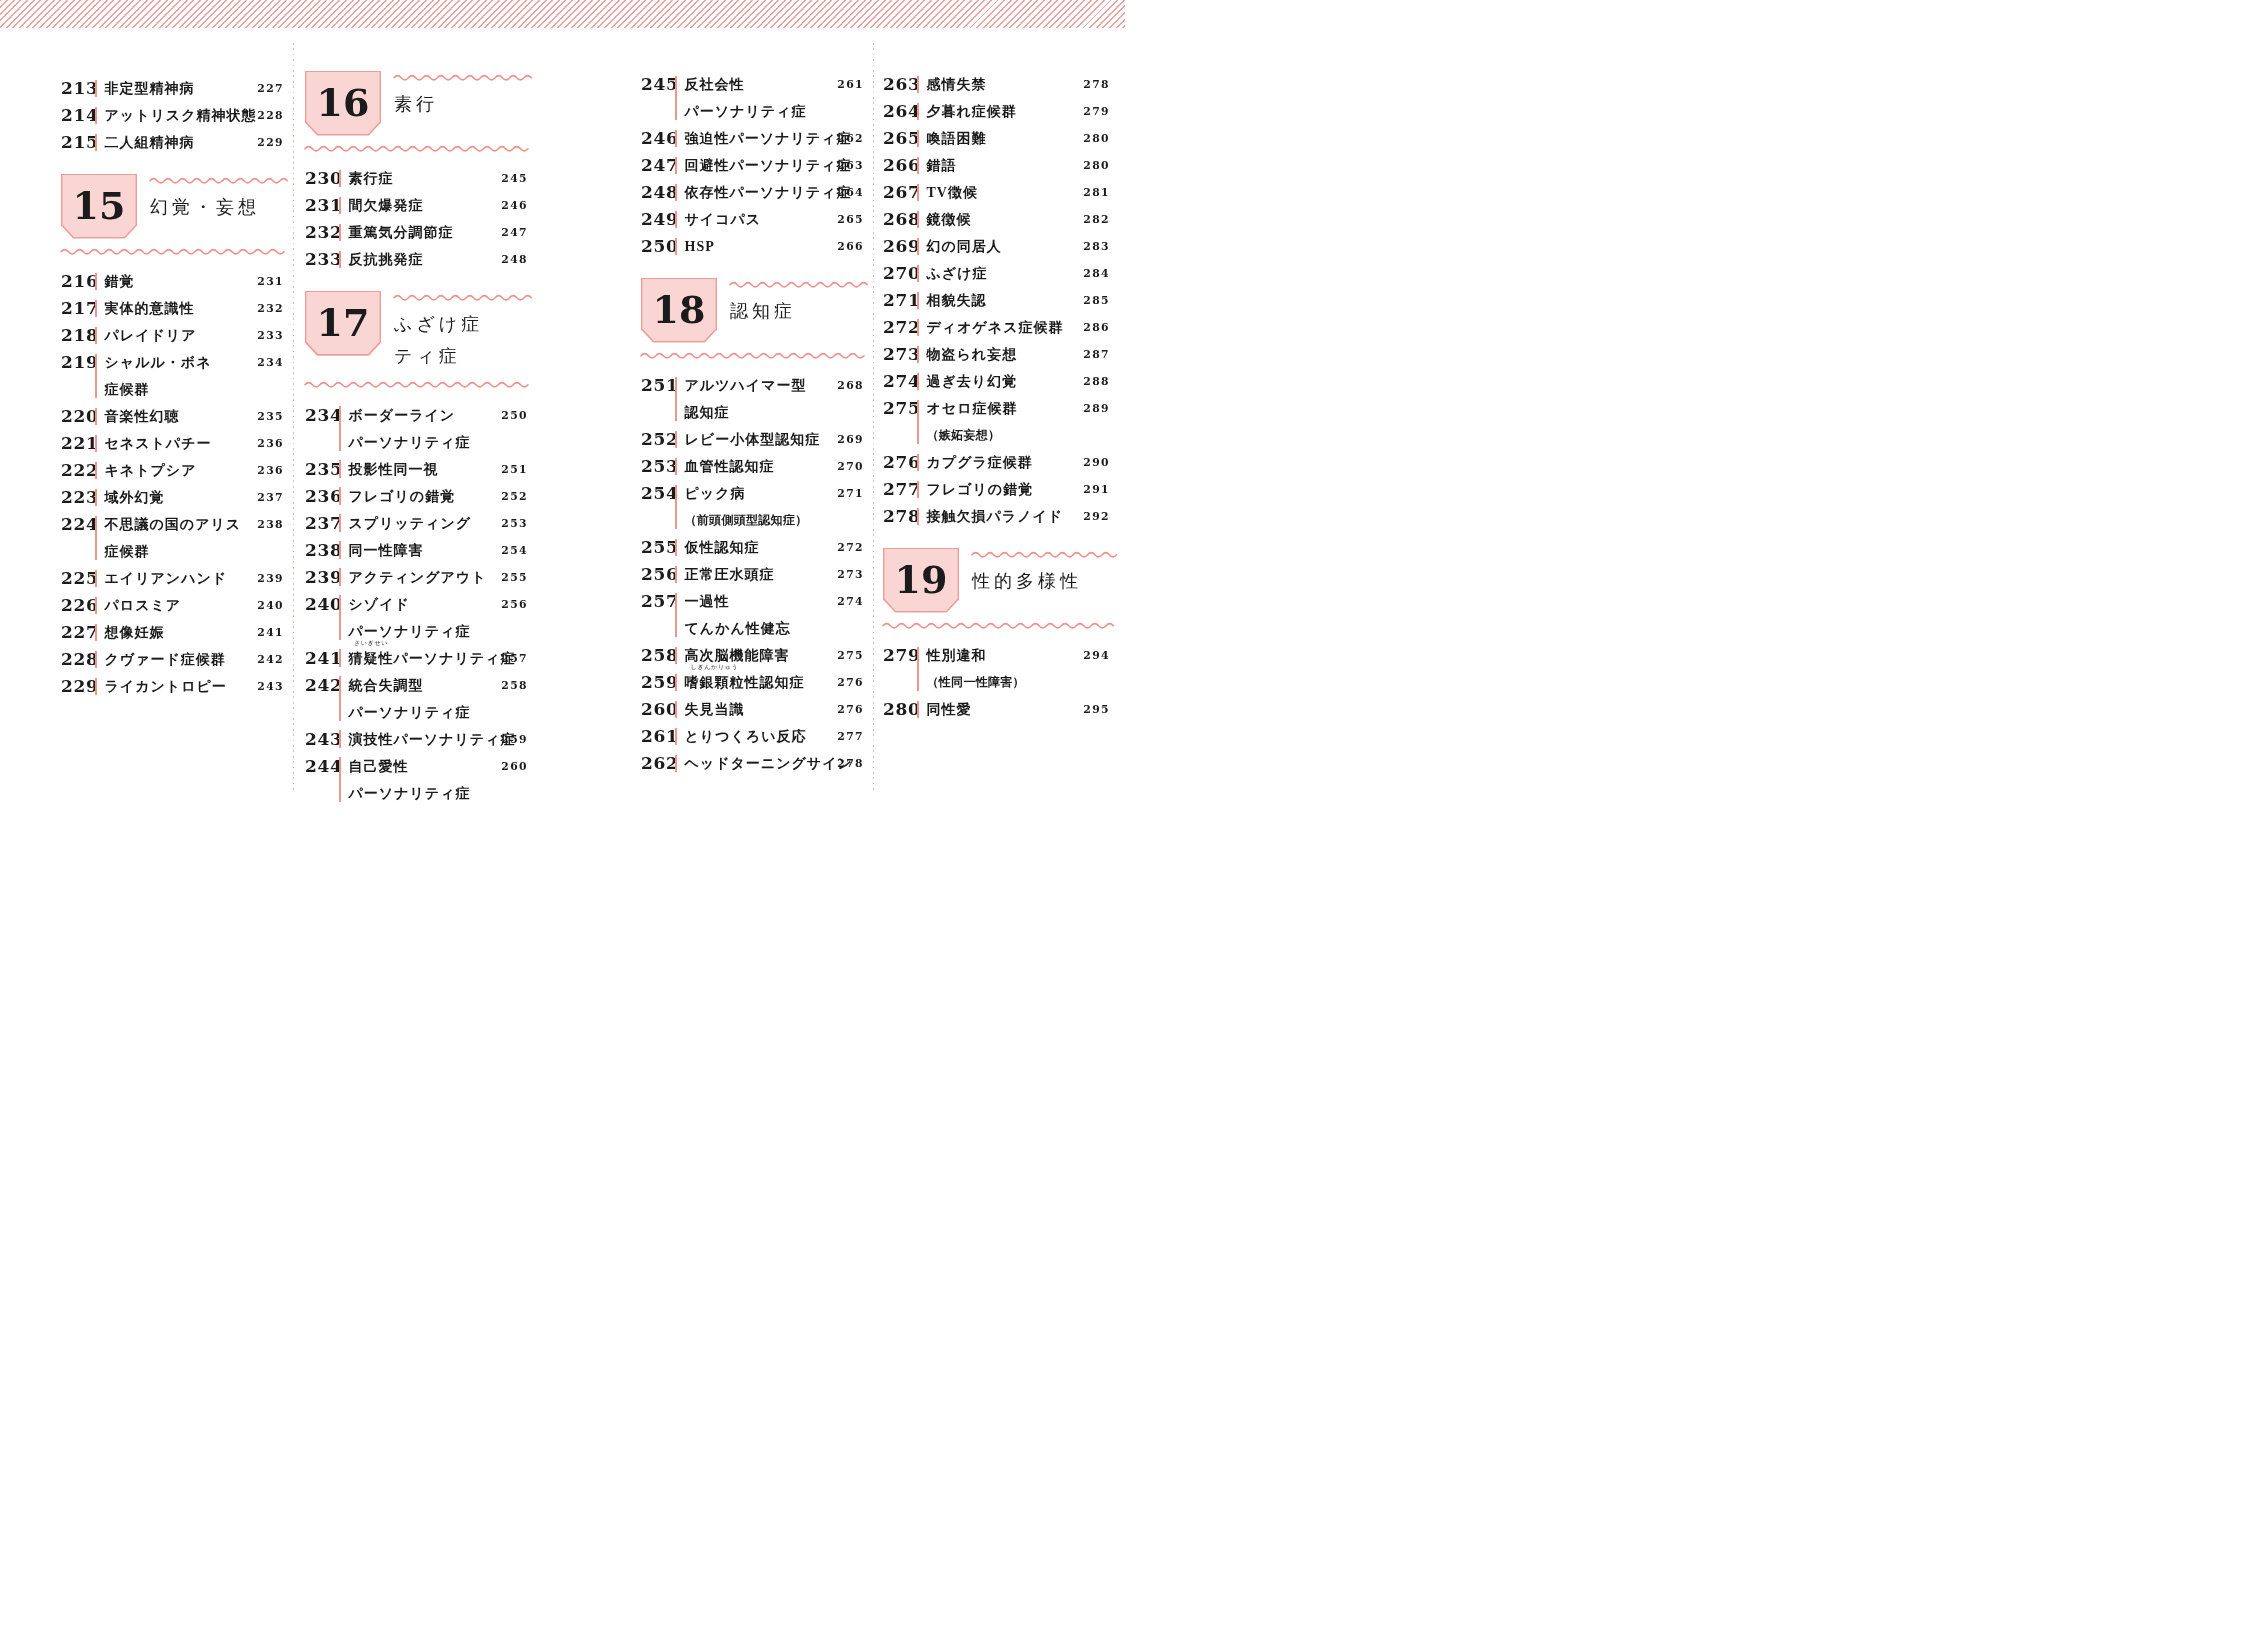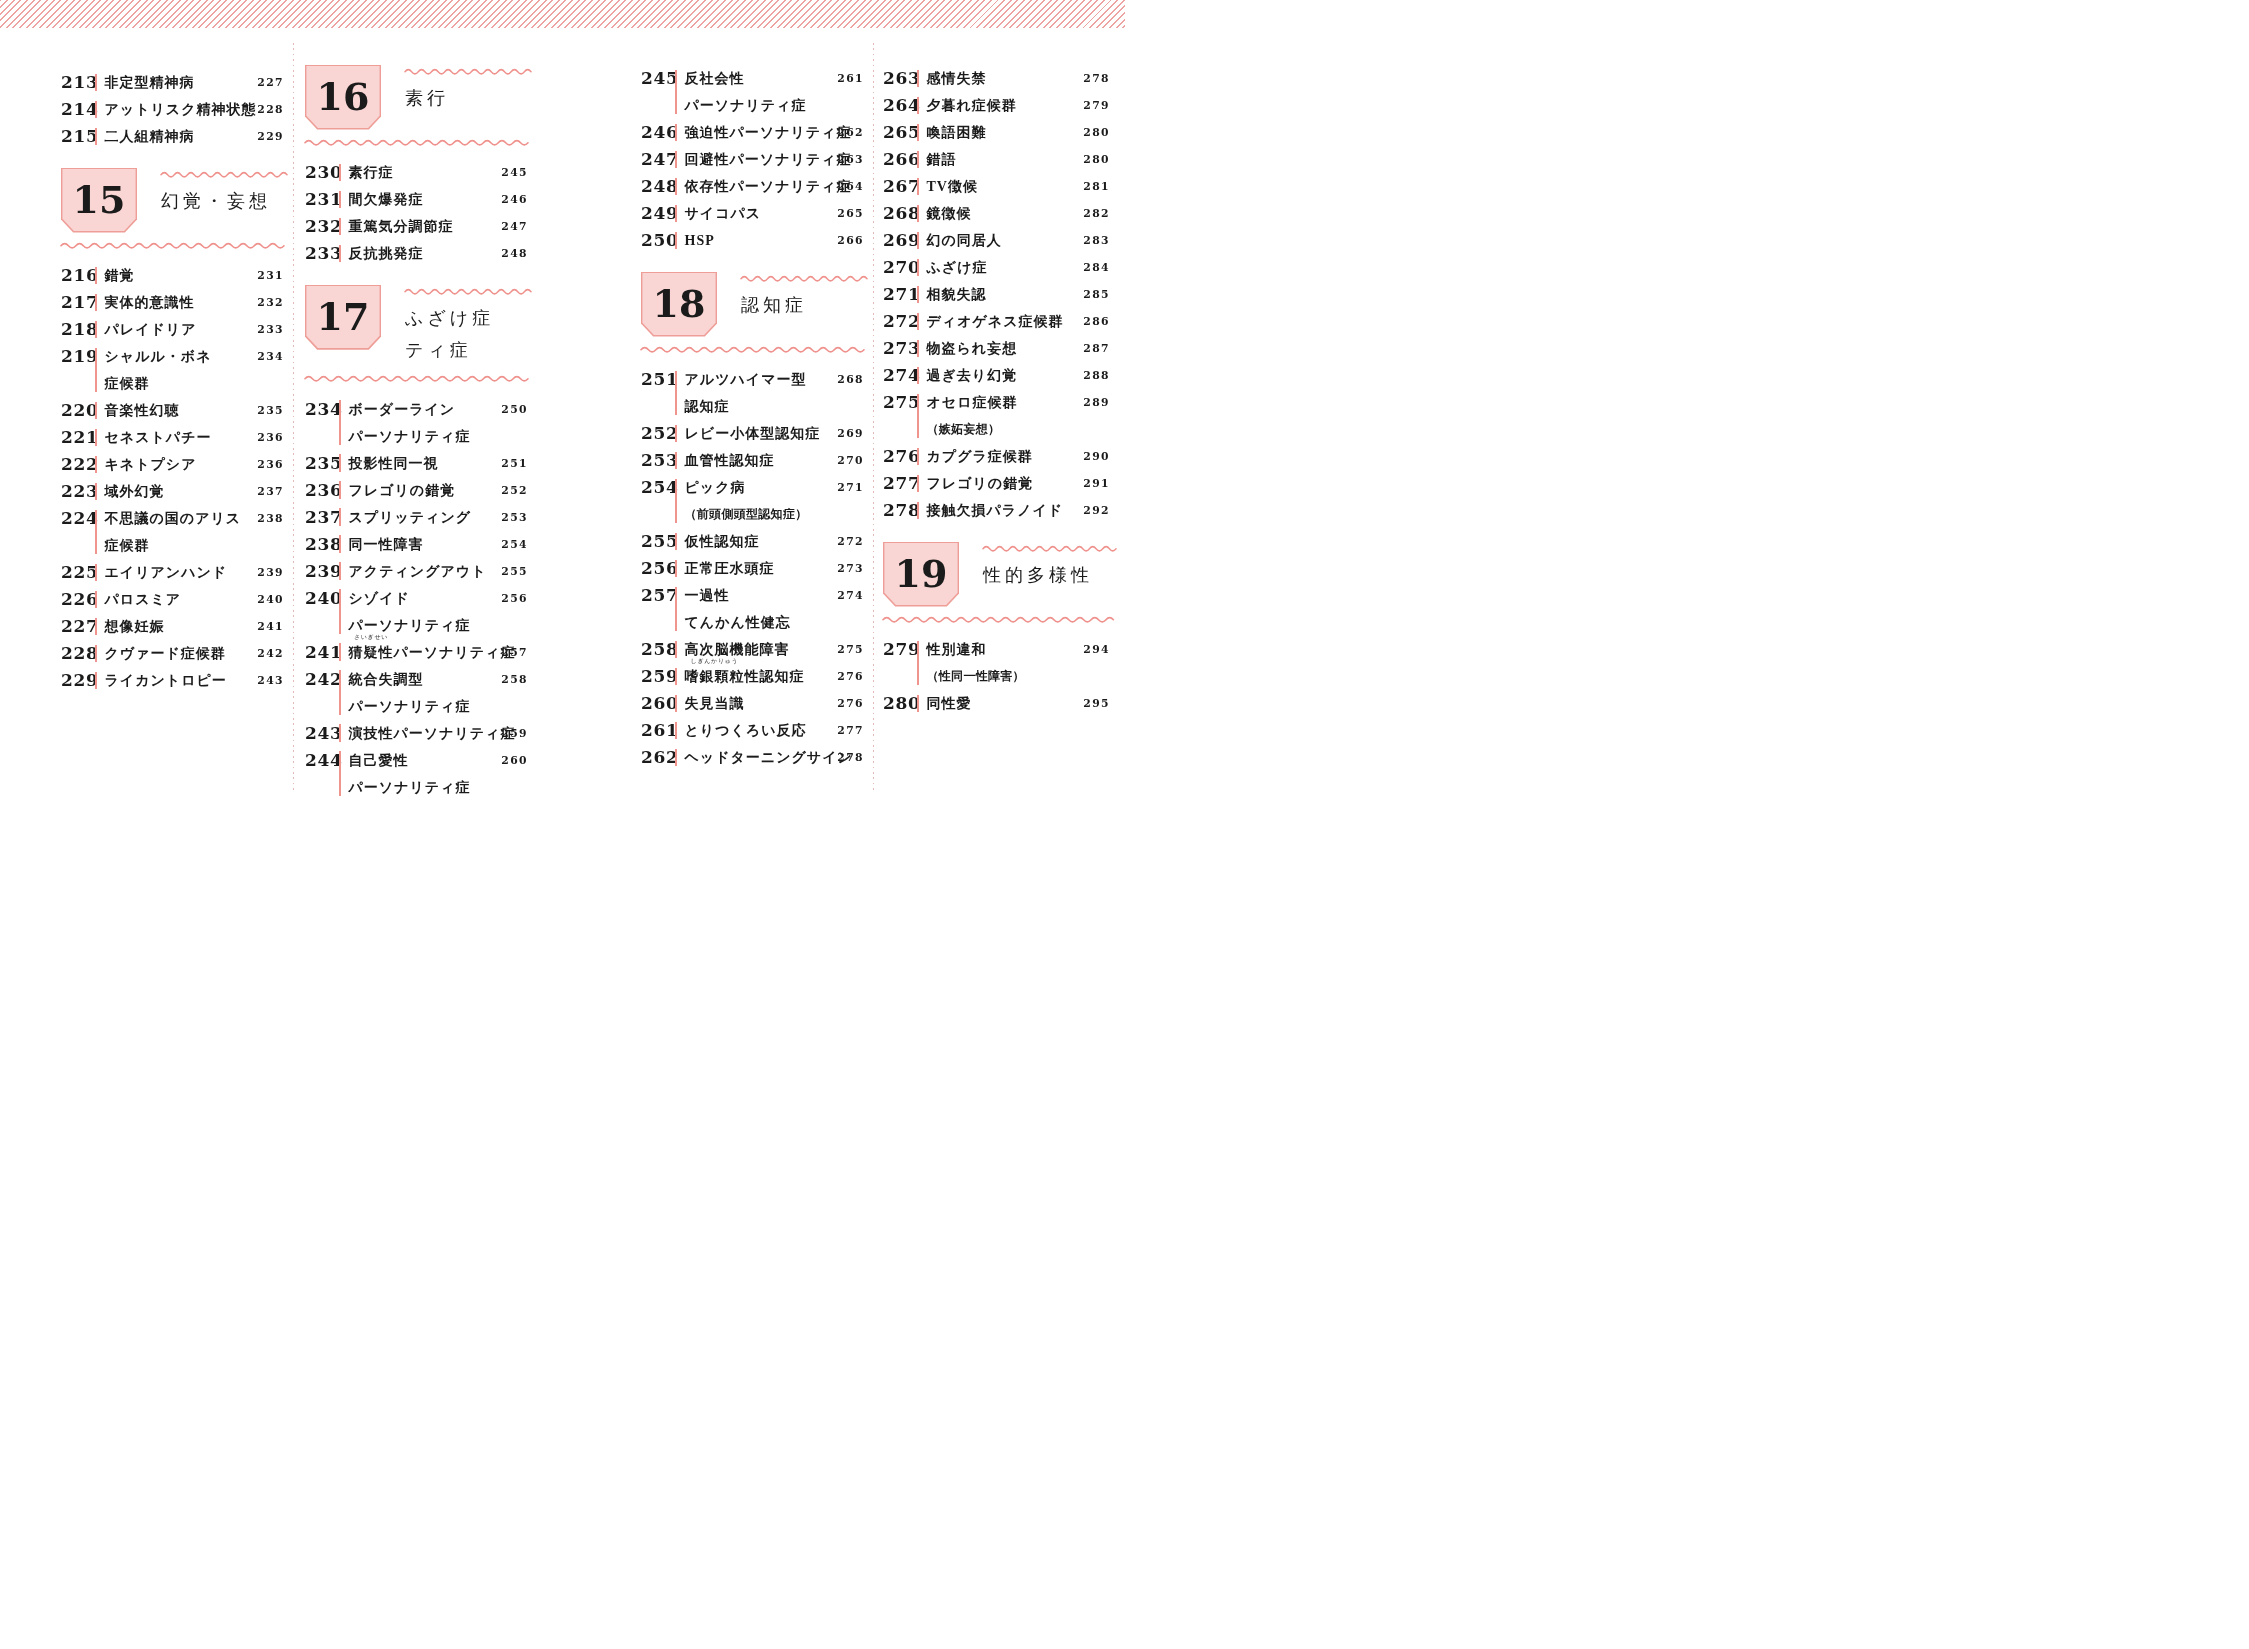--- a/index.html
+++ b/index.html
@@ -16,21 +16,21 @@
     position:absolute;top:0;left:0;right:0;height:28px;
     background:repeating-linear-gradient(135deg,#eda3a1 0 1.4px,rgba(255,255,255,0) 1.4px 4.7px);
   }
   
   .vdots{
     position:absolute;top:43px;height:751px;width:1.4px;
     background:repeating-linear-gradient(to bottom,#e2bab7 0 1.7px,rgba(255,255,255,0) 1.7px 5.4px);
   }
   .vd1{left:293px;} .vd2{left:873px;}
 
-  .col{position:absolute;top:0;}
+  .col{position:absolute;top:6px;}
   .c0{left:61px;  width:223px; padding-top:69px;}
   .c1{left:305px; width:223px; padding-top:47px;}
   .c2{left:641px; width:223px; padding-top:65px;}
   .c3{left:883px;width:227px; padding-top:65px;}
 
   
   .item{
     display:grid;
     grid-template-columns:34px 9.5px auto minmax(23px,1fr);
   }
@@ -57,21 +57,21 @@
   
   .rubywrap{position:relative;display:inline-block;}
   .rt{
     position:absolute;top:-4.7px;left:0;width:100%;
     display:flex;justify-content:space-around;
     font-size:6px;font-weight:400;letter-spacing:0.7px;line-height:1;color:#2c2c2c;
   }
 
   
   .secwrap{margin-top:17.6px;margin-bottom:12px;}
-  .section{display:flex;gap:24px;}
+  .section{display:flex;gap:13px;}
   .badge{position:relative;width:76px;height:65px;flex:none;}
   .b-outer,.b-inner{
     position:absolute;
     clip-path:polygon(0 0,100% 0,100% 80%,84% 100%,16% 100%,0 80%);
   }
   .b-outer{inset:0;background:#ee9d97;}
   .b-inner{inset:1.4px;background:#f9d5d4;display:flex;align-items:center;justify-content:center;}
   .b-num{
     font-size:38px;font-weight:700;color:#1b1b1b;
     font-family:"DejaVu Serif","Liberation Serif",serif;

